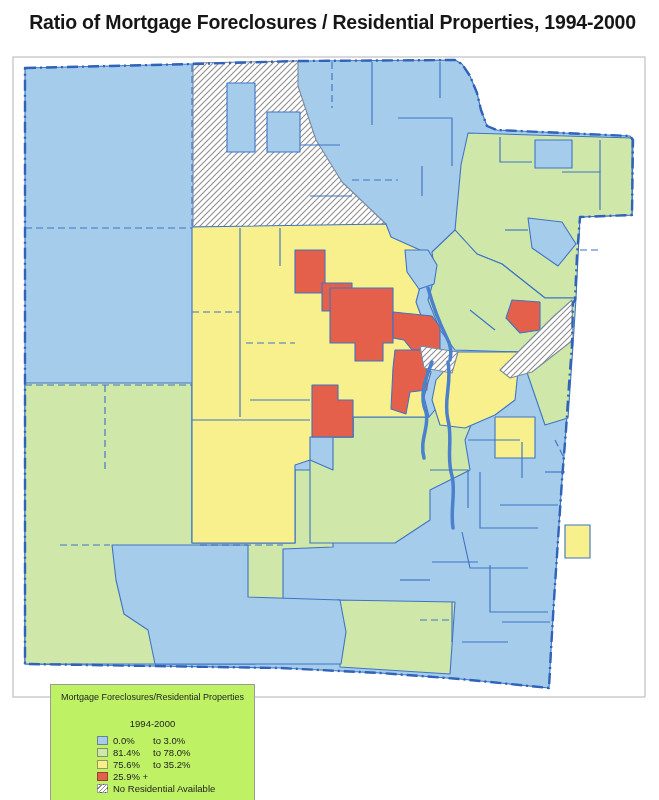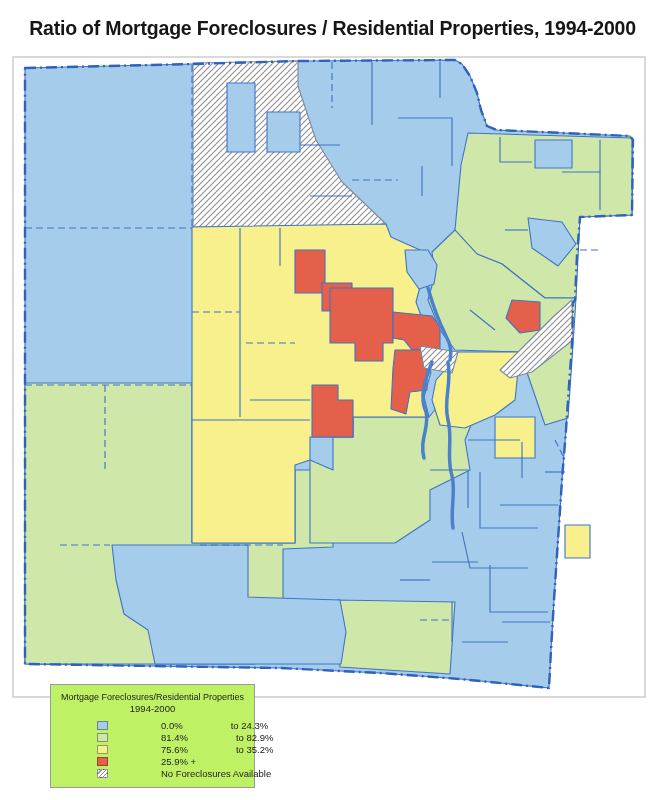--- a/index.html
+++ b/index.html
@@ -1,26 +1,26 @@
 <!DOCTYPE html>
 <html><head>
 <meta charset="utf-8">
 <style>
   html,body{margin:0;padding:0;background:#ffffff;}
   body{width:659px;height:800px;position:relative;overflow:hidden;
        font-family:"Liberation Sans",sans-serif;}
-  .page-title{margin:0;padding:17px 10px 0 16px;text-align:center;
+  .page-title{margin:0;padding:11px 10px 0 16px;text-align:center;
        font-size:19.5px;font-weight:bold;color:#161616;letter-spacing:-0.2px;}
   #map-svg{position:absolute;left:0;top:0;width:659px;height:800px;z-index:1;}
   .legend{position:absolute;left:50px;top:684px;width:205px;box-sizing:border-box;
        border:1px solid #9a9a9a;background:#bef264;padding:7px 0 8px;z-index:2;}
   .legend-title{font-size:9px;text-align:center;white-space:nowrap;color:#222;}
-  .legend-subtitle{font-size:9.5px;text-align:center;margin-top:1px;color:#222;}
+  .legend-subtitle{font-size:9.5px;text-align:center;margin-top:16px;color:#222;}
   .legend-items{margin:6px 0 0 46px;}
-  .legend-row{display:flex;align-items:center;height:11.8px;font-size:9.5px;color:#222;white-space:nowrap;gap:48px;}
+  .legend-row{display:flex;align-items:center;height:11.8px;font-size:9.5px;color:#222;white-space:nowrap;}
   .swatch{width:11px;height:9px;margin-right:5px;border:1px solid rgba(40,40,40,.45);
        box-sizing:border-box;flex:none;}
   .swatch-hatch{background:repeating-linear-gradient(135deg,#fff,#fff 2px,#8f8f8f 2px,#8f8f8f 3px);}
   .lp{display:inline-block;width:40px;}
 </style>
 </head>
 <body>
 
 <h1 class="page-title">Ratio of Mortgage Foreclosures / Residential Properties, 1994-2000</h1>
 
@@ -105,34 +105,34 @@
     <polygon points="25,68 193,64 298,61 455,60 462,64 470,76 477,93 481,110 487,126 497,130 630,136 633,140 632,215 580,217 577,255 575,300 573,303 572,345 569,385 566,430 562,480 558,540 554,600 551,650 549,688 460,679 380,673 280,668 150,666 25,664" fill="none" stroke="#2F62B8" stroke-width="2.4" stroke-dasharray="11 4 2 4" stroke-linejoin="round"></polygon>
   </svg>
 
 <div class="legend">
   <div class="legend-title">Mortgage Foreclosures/Residential Properties</div>
   <div class="legend-subtitle">1994-2000</div>
   <div class="legend-items" id="legend-items">
       <div class="legend-row">
         <span class="swatch" style="background: rgb(166, 204, 236);"></span>
         <span class="lp">0.0%</span>
-        <span>to 24.3%</span>
+        <span>to 3.0%</span>
       </div>
       <div class="legend-row">
         <span class="swatch" style="background: rgb(207, 232, 169);"></span>
         <span class="lp">81.4%</span>
-        <span>to 82.9%</span>
+        <span>to 78.0%</span>
       </div>
       <div class="legend-row">
         <span class="swatch" style="background: rgb(247, 240, 141);"></span>
         <span class="lp">75.6%</span>
         <span>to 35.2%</span>
       </div>
       <div class="legend-row">
         <span class="swatch" style="background: rgb(228, 96, 74);"></span>
         <span>25.9% +</span>
       </div>
       <div class="legend-row">
         <span class="swatch swatch-hatch"></span>
-        <span>No Foreclosures Available</span>
+        <span>No Residential Available</span>
       </div>
     </div>
 </div>
 
 </body></html>

